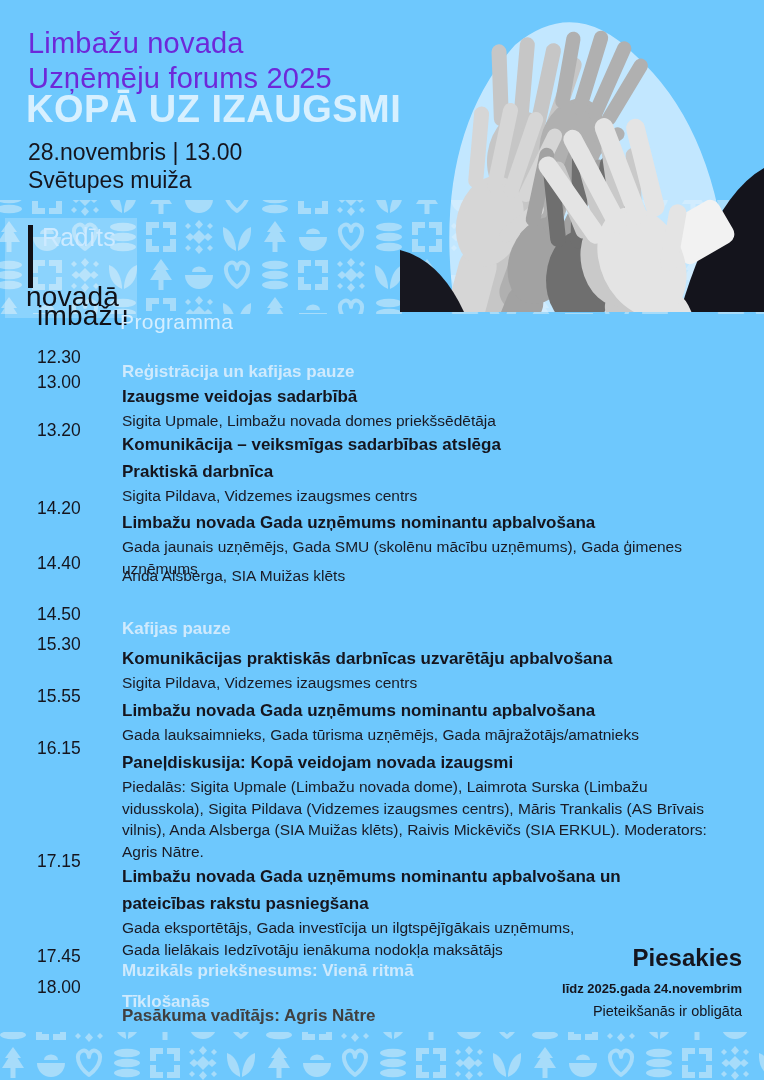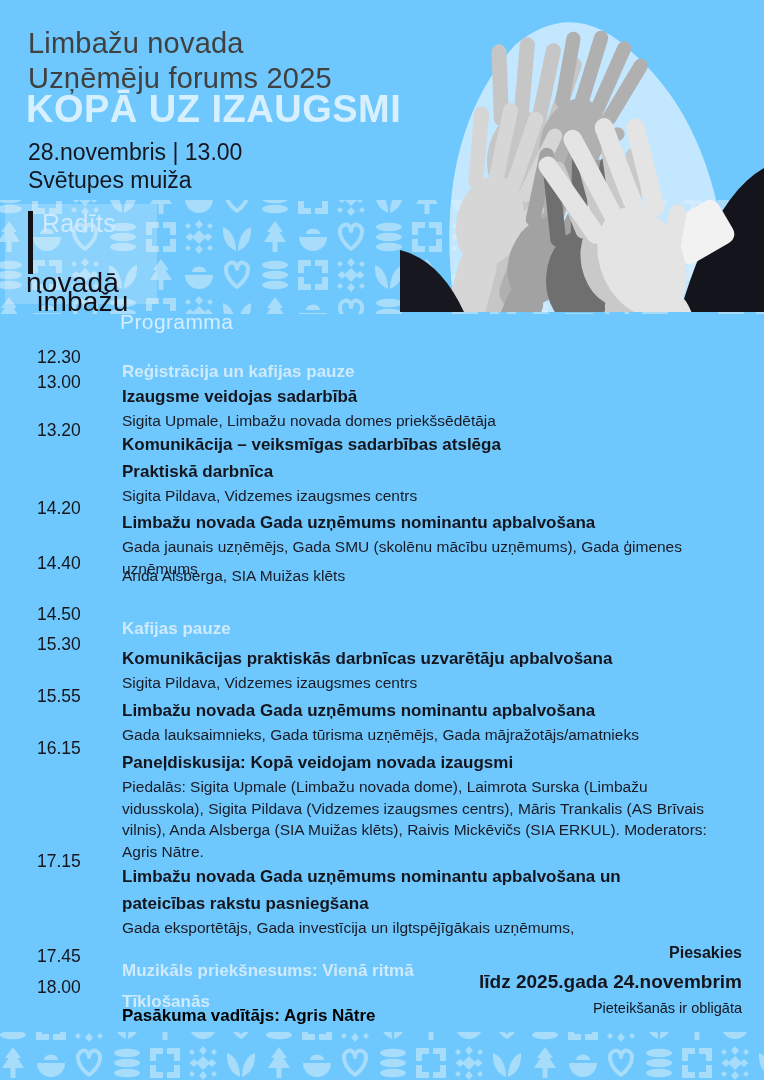--- a/index.html
+++ b/index.html
@@ -4,51 +4,51 @@
 <style>
   html,body{margin:0;padding:0;background:#ffffff;}
   .poster{
     position:relative;width:764px;height:1080px;overflow:hidden;
     background:#6ec8fd;
     font-family:"Liberation Sans", sans-serif;
     color:#15151e;
   }
   .abs{position:absolute;}
   
-  .title-line{left:28px;font-size:29px;font-weight:500;line-height:35px;letter-spacing:.2px;color:#404040;}
+  .title-line{left:28px;font-size:29px;font-weight:500;line-height:35px;letter-spacing:.2px;color:#6d28d9;}
   .slogan{left:26px;top:88px;font-size:38px;font-weight:700;letter-spacing:.5px;color:#d7f0ff;}
   .date-line{left:28px;top:139px;font-size:23px;font-weight:400;color:#15151e;}
   .venue-line{left:28px;top:167px;font-size:23px;font-weight:400;color:#15151e;}
   
   .band-top{left:0;top:200px;}
   .band-bottom{left:0;top:1032px;}
   
-  .logo-card{left:5px;top:204px;width:132px;height:100px;background:rgba(255,255,255,.20);padding-left:20px;}
+  .logo-card{left:5px;top:218px;width:132px;height:100px;background:rgba(255,255,255,.20);}
   .logo-bar{position:absolute;left:23px;top:7px;width:5px;height:63px;background:#101016;}
   .logo-l1{position:absolute;left:37px;top:5px;font-size:25px;font-weight:300;color:#cdeaff;letter-spacing:.3px;}
   .logo-l2{position:absolute;left:32px;top:36px;font-size:28px;font-weight:400;color:#101016;letter-spacing:.2px;margin-top:46px;}
   .logo-l3{position:absolute;left:21px;top:63px;font-size:28px;font-weight:400;color:#101016;letter-spacing:.2px;}
   
   .hands{left:400px;top:0;}
   
   .prog-heading{left:120px;top:310px;font-size:21px;font-weight:400;color:#d4eeff;letter-spacing:.4px;}
   .prow{position:absolute;left:0;width:764px;}
   .ptime{position:absolute;left:37px;top:0;font-size:17.5px;font-weight:500;color:#15151e;}
   .pcontent{position:absolute;left:122px;top:12px;width:620px;}
   .ptitle{font-size:17px;font-weight:700;line-height:26px;color:#15151e;}
   .ptitle2{font-size:17px;font-weight:700;line-height:27px;color:#15151e;}
   .psub{font-size:15.5px;font-weight:400;line-height:21.5px;color:#1a1a24;}
   .pale .ptitle{color:#cfeafd;}
   .w500{width:505px;}
   .w600{width:600px;}
-  .host-line{left:122px;top:1006px;font-size:17px;font-weight:700;color:#000000;}
+  .host-line{left:122px;top:1006px;font-size:17px;font-weight:700;color:#404040;}
   
   .signup{right:22px;top:944px;width:320px;text-align:right;color:#15151e;}
-  .signup-title{font-size:16px;font-weight:700;}
-  .signup-deadline{font-size:19px;font-weight:700;margin-top:9px;}
+  .signup-title{font-size:24px;font-weight:700;}
+  .signup-deadline{font-size:13px;font-weight:700;margin-top:9px;}
   .signup-note{font-size:14.5px;font-weight:400;margin-top:7px;}
 </style>
 </head>
 <body>
 
 <div class="poster">
 
   <svg class="abs band-top" width="764" height="114" aria-hidden="true">
     <defs>
       <g id="gl-lines-a">
@@ -217,20 +217,21 @@
       <div class="ptitle">Paneļdiskusija: Kopā veidojam novada izaugsmi</div>
       <div class="psub w600">Piedalās: Sigita Upmale (Limbažu novada dome), Laimrota Surska (Limbažu vidusskola), Sigita Pildava (Vidzemes izaugsmes centrs), Māris Trankalis (AS Brīvais vilnis),  Anda Alsberga (SIA Muižas klēts), Raivis Mickēvičs (SIA ERKUL). Moderators: Agris Nātre.</div>
     </div>
   </div>
 
   <div class="prow" style="top:851px">
     <span class="ptime">17.15</span>
     <div class="pcontent">
       <div class="ptitle w500" style="line-height:27px">Limbažu novada Gada uzņēmums nominantu apbalvošana un pateicības rakstu pasniegšana</div>
       <div class="psub">Gada eksportētājs, Gada investīcija un ilgtspējīgākais uzņēmums,</div>
+      <div class="psub">Gada lielākais Iedzīvotāju ienākuma nodokļa maksātājs</div>
     </div>
   </div>
 
   <div class="prow pale" style="top:946px">
     <span class="ptime">17.45</span>
     <div class="pcontent">
         <div class="ptitle">Muzikāls priekšnesums: Vienā ritmā</div>
       </div>
   </div>
 

